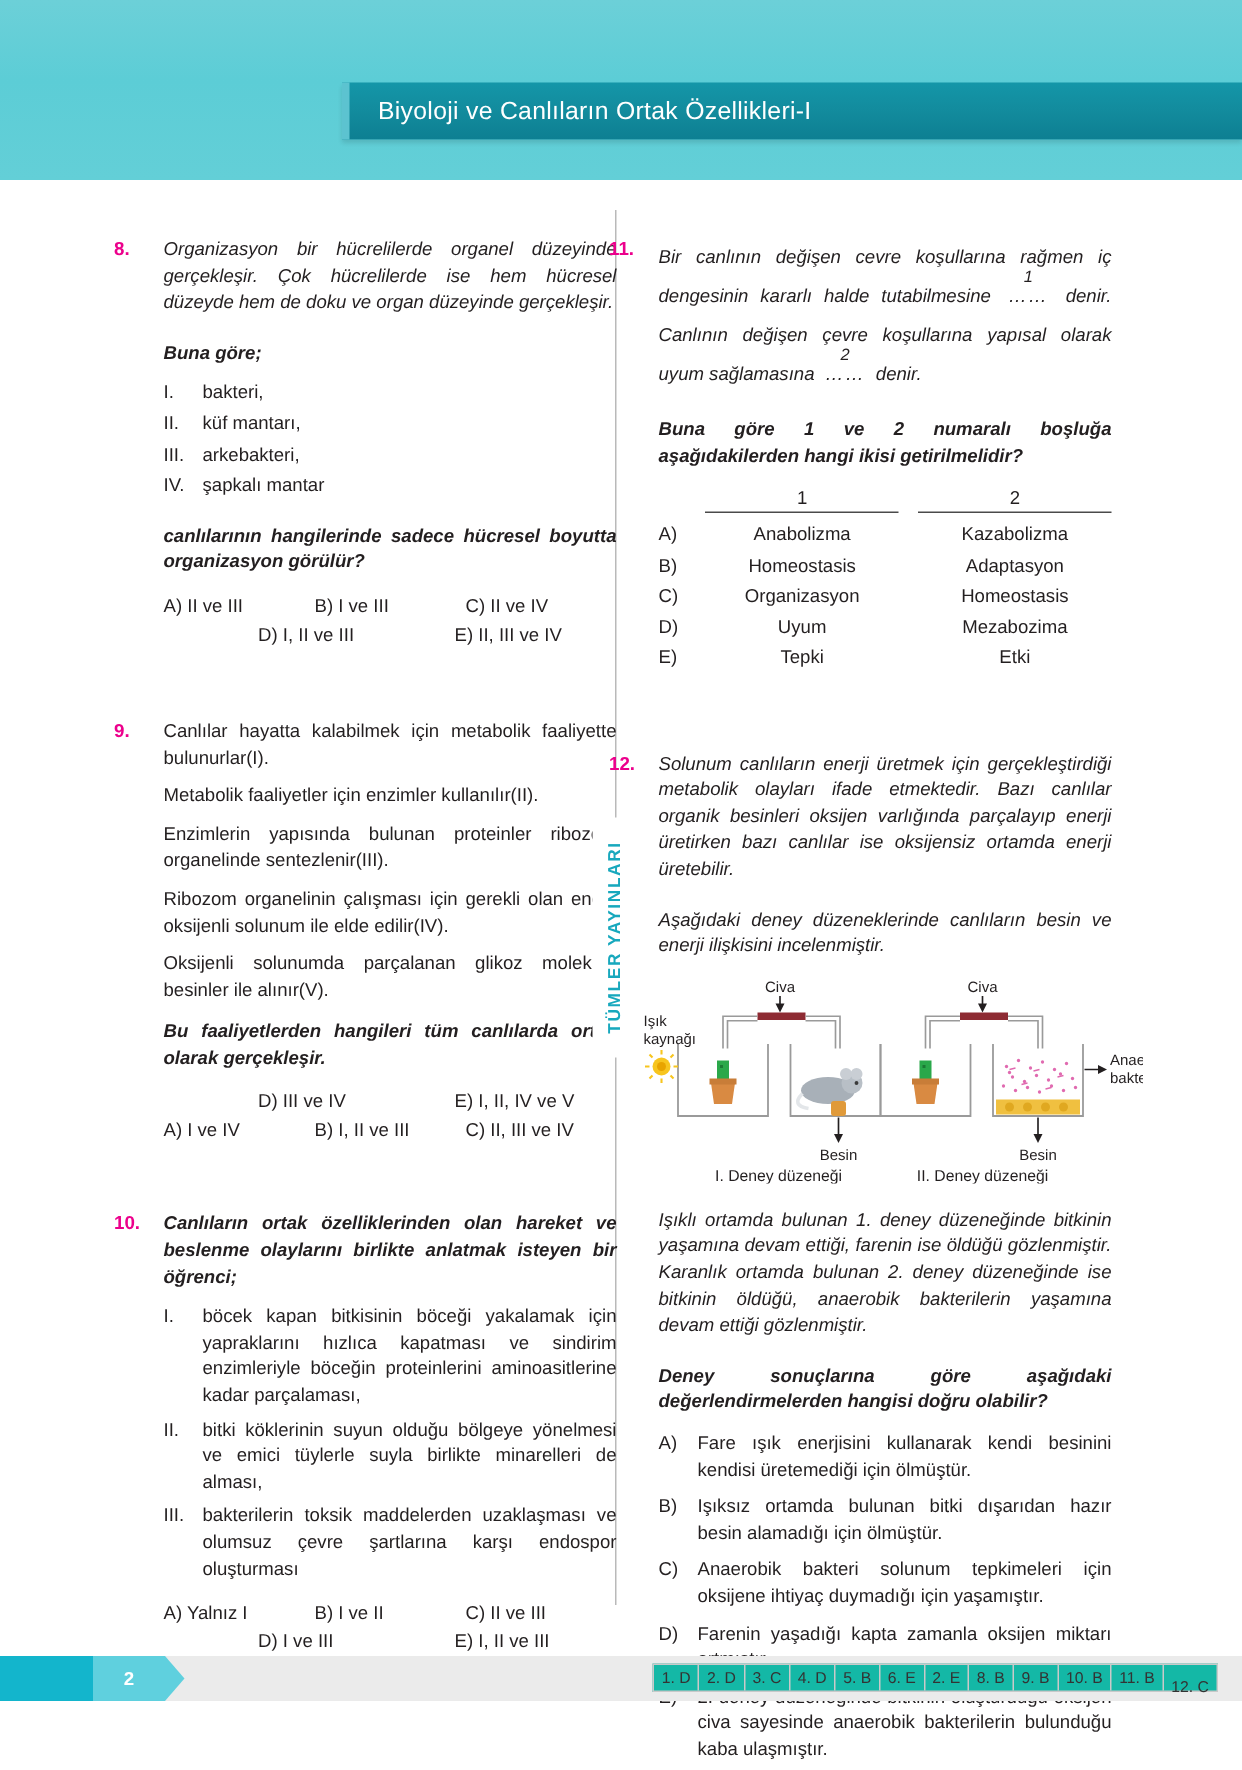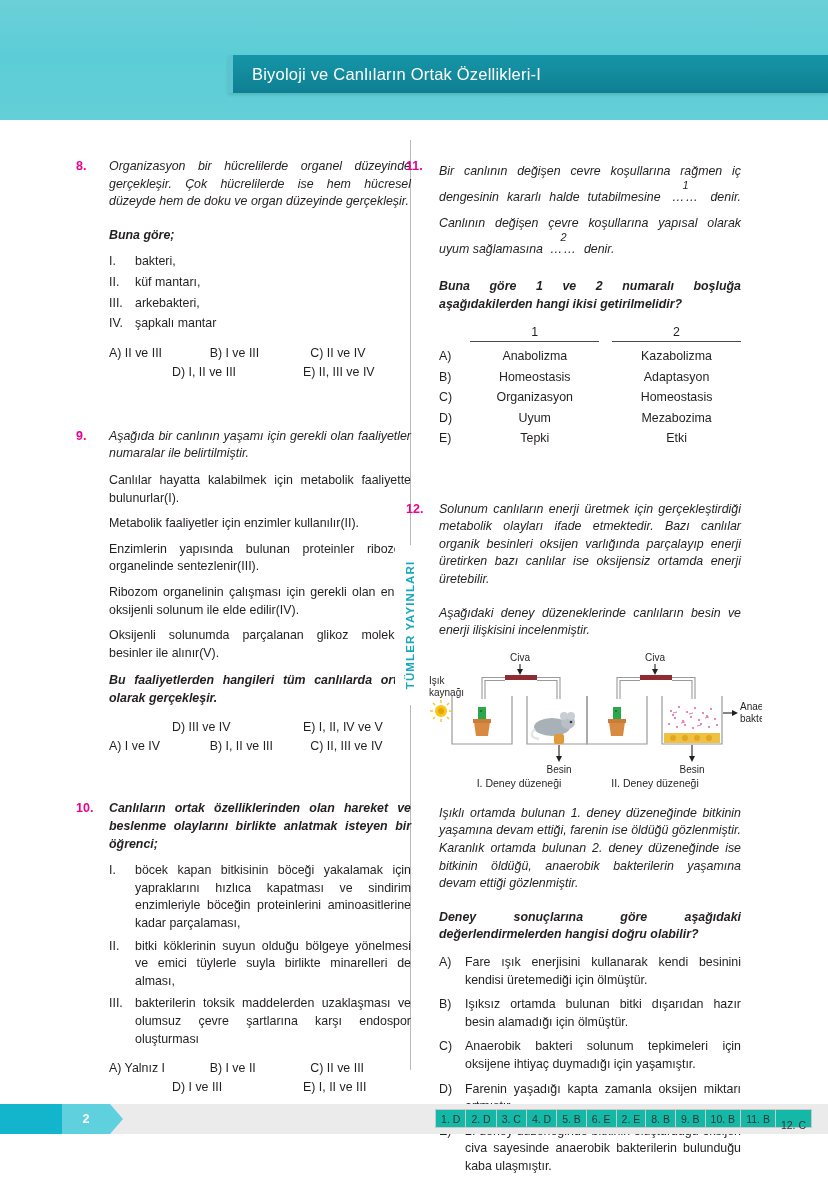--- a/index.html
+++ b/index.html
@@ -288,38 +288,38 @@
           </li>
           <li>
             <span class="rn">III.</span>
             <span>arkebakteri,</span>
           </li>
           <li>
             <span class="rn">IV.</span>
             <span>şapkalı mantar</span>
           </li>
         </ul>
+        <p class="para bold">canlılarının hangilerinde sadece hücresel boyutta organizasyon görülür?</p>
         <div class="opts">
           <div class="opts-row r1">
             <span class="opt">A) II ve III</span>
             <span class="opt">B) I ve III</span>
             <span class="opt">C) II ve IV</span>
           </div>
           <div class="opts-row r2">
             <span class="opt">D) I, II ve III</span>
             <span class="opt">E) II, III ve IV</span>
           </div>
         </div>
       </div>
     </div>
 
     <div class="q" style="margin-top:46px;">
       <div class="q-num">9.</div>
       <div class="q-body">
-        <p class="para">Aşağıda bir canlının yaşamı için gerekli olan faaliyetler numaralar ile belirtilmiştir.</p>
         <p class="stmt">Canlılar hayatta kalabilmek için metabolik faaliyette bulunurlar(I).</p>
         <p class="stmt">Metabolik faaliyetler için enzimler kullanılır(II).</p>
         <p class="stmt">Enzimlerin yapısında bulunan proteinler ribozom organelinde sentezlenir(III).</p>
         <p class="stmt">Ribozom organelinin çalışması için gerekli olan enerji oksijenli solunum ile elde edilir(IV).</p>
         <p class="stmt">Oksijenli solunumda parçalanan glikoz molekülü besinler ile alınır(V).</p>
         <p class="para bold" style="margin-top:10px;">Bu faaliyetlerden hangileri tüm canlılarda ortak olarak gerçekleşir.</p>
         <div class="opts">
           <div class="opts-row r2">
             <span class="opt">D) III ve IV</span>
             <span class="opt">E) I, II, IV ve V</span>

